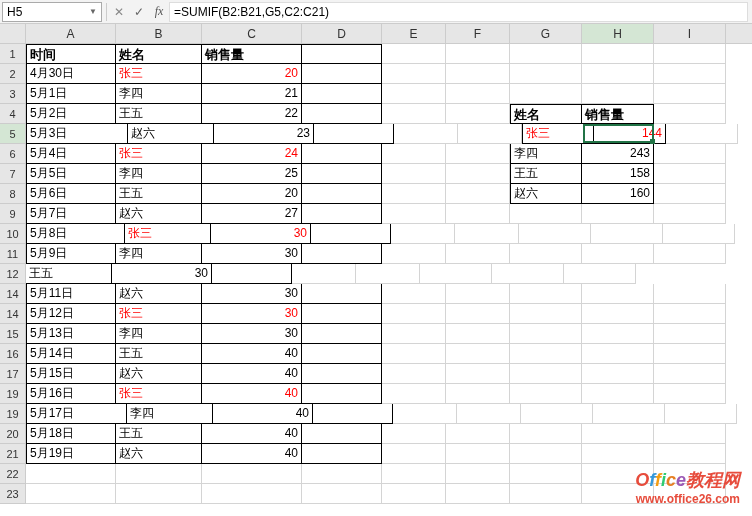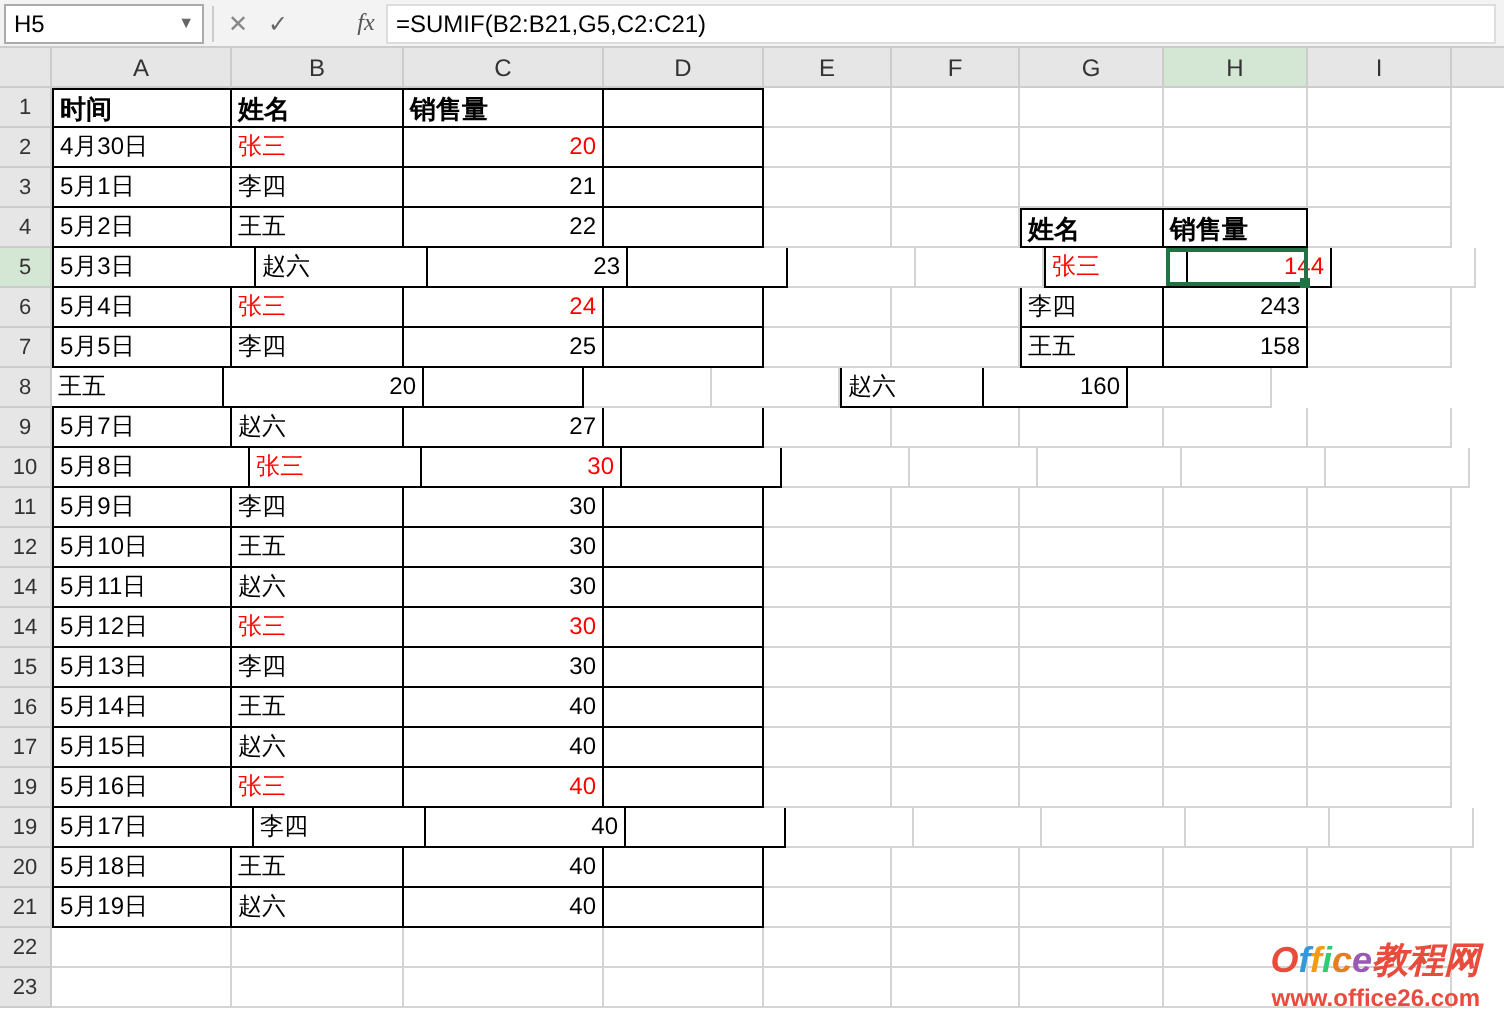--- a/index.html
+++ b/index.html
@@ -5,21 +5,21 @@
     * { box-sizing: border-box; margin: 0; padding: 0; }
     body { font-family: Arial, "Microsoft YaHei", sans-serif; font-size: 12px; background: #fff; width: 752px; height: 516px; position: relative; overflow: hidden; }
     
     .formula-bar { display: flex; align-items: center; height: 24px; border-bottom: 1px solid #ccc; background: #f3f3f3; }
     .name-box { width: 100px; height: 20px; background: #fff; border: 1px solid #aaa; display: flex; align-items: center; padding: 0 4px; margin: 0 2px; }
     .name-box-text { flex: 1; }
     .name-box-arrow { font-size: 8px; color: #666; }
     .fb-divider { width: 1px; height: 18px; background: #ccc; margin: 0 2px; }
     .fb-btn { width: 20px; height: 20px; display: flex; align-items: center; justify-content: center; color: #666; cursor: pointer; }
     .fb-btn.cancel { color: #888; }
-    .fb-btn.fx { font-style: italic; font-family: "Times New Roman", serif; color: #555; margin-left: 24px; }
+    .fb-btn.fx { font-style: italic; font-family: "Times New Roman", serif; color: #555; }
     .formula-input { flex: 1; height: 20px; background: #fff; border: 1px solid #ddd; padding: 0 4px; margin-right: 4px; display: flex; align-items: center; }
     
     .grid-wrap { position: relative; }
     
     .col-headers { display: flex; height: 20px; background: #e6e6e6; border-bottom: 1px solid #ccc; }
     .corner { width: 26px; border-right: 1px solid #ccc; background: #e6e6e6; }
     .col-h { text-align: center; line-height: 20px; border-right: 1px solid #ccc; color: #333; }
     .col-h.active { background: #d4e6d4; }
     
     .row { display: flex; height: 20px; }
@@ -161,20 +161,21 @@
         <div class="cell cC r bbot bright" style="width:100px">25</div>
         <div class="cell cD bbot bright" style="width:80px"></div>
         <div class="cell cE" style="width:64px"></div>
         <div class="cell cF" style="width:64px"></div>
         <div class="cell cG bbot bleft bright" style="width:72px">王五</div>
         <div class="cell cH r bbot bright" style="width:72px">158</div>
         <div class="cell cI" style="width:72px"></div>
       </div>
       <div class="row">
         <div class="row-h">8</div>
+        <div class="cell cA bbot bleft bright" style="width:90px">5月6日</div>
         <div class="cell cB bbot bright" style="width:86px">王五</div>
         <div class="cell cC r bbot bright" style="width:100px">20</div>
         <div class="cell cD bbot bright" style="width:80px"></div>
         <div class="cell cE" style="width:64px"></div>
         <div class="cell cF" style="width:64px"></div>
         <div class="cell cG bbot bleft bright" style="width:72px">赵六</div>
         <div class="cell cH r bbot bright" style="width:72px">160</div>
         <div class="cell cI" style="width:72px"></div>
       </div>
       <div class="row">
@@ -208,21 +209,20 @@
         <div class="cell cC r bbot bright" style="width:100px">30</div>
         <div class="cell cD bbot bright" style="width:80px"></div>
         <div class="cell cE" style="width:64px"></div>
         <div class="cell cF" style="width:64px"></div>
         <div class="cell cG" style="width:72px"></div>
         <div class="cell cH" style="width:72px"></div>
         <div class="cell cI" style="width:72px"></div>
       </div>
       <div class="row">
         <div class="row-h">12</div>
-        <div class="cell cA bbot bleft bright" style="width:90px">5月10日</div>
         <div class="cell cB bbot bright" style="width:86px">王五</div>
         <div class="cell cC r bbot bright" style="width:100px">30</div>
         <div class="cell cD bbot bright" style="width:80px"></div>
         <div class="cell cE" style="width:64px"></div>
         <div class="cell cF" style="width:64px"></div>
         <div class="cell cG" style="width:72px"></div>
         <div class="cell cH" style="width:72px"></div>
         <div class="cell cI" style="width:72px"></div>
       </div>
       <div class="row">

